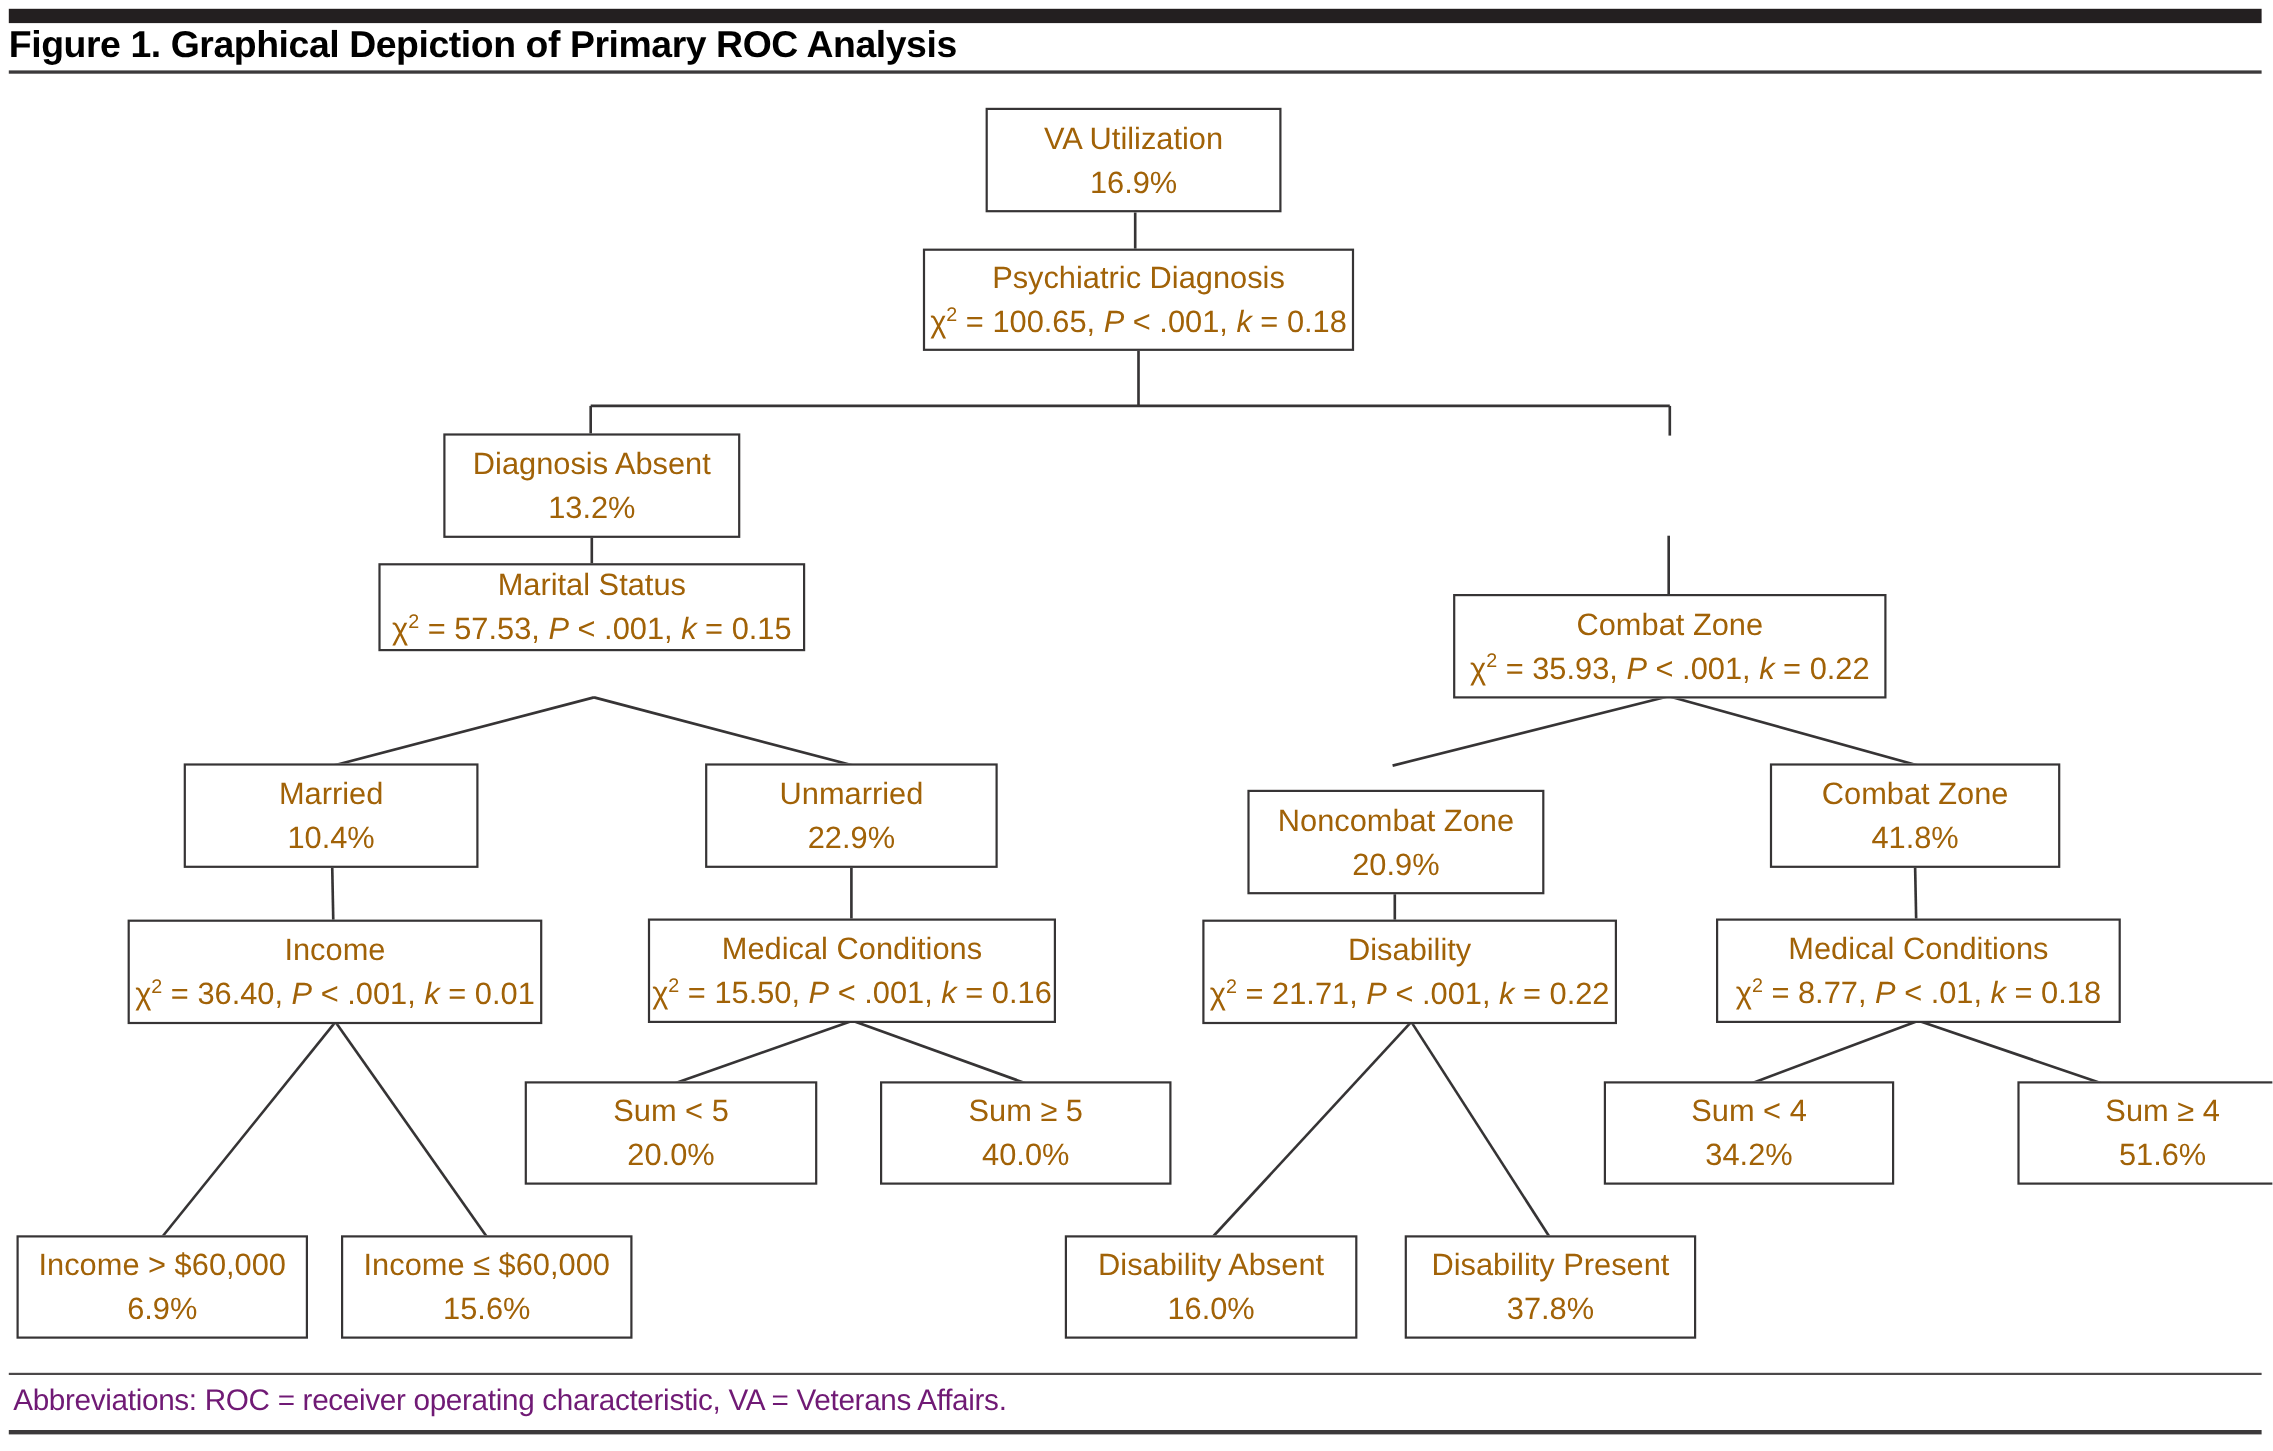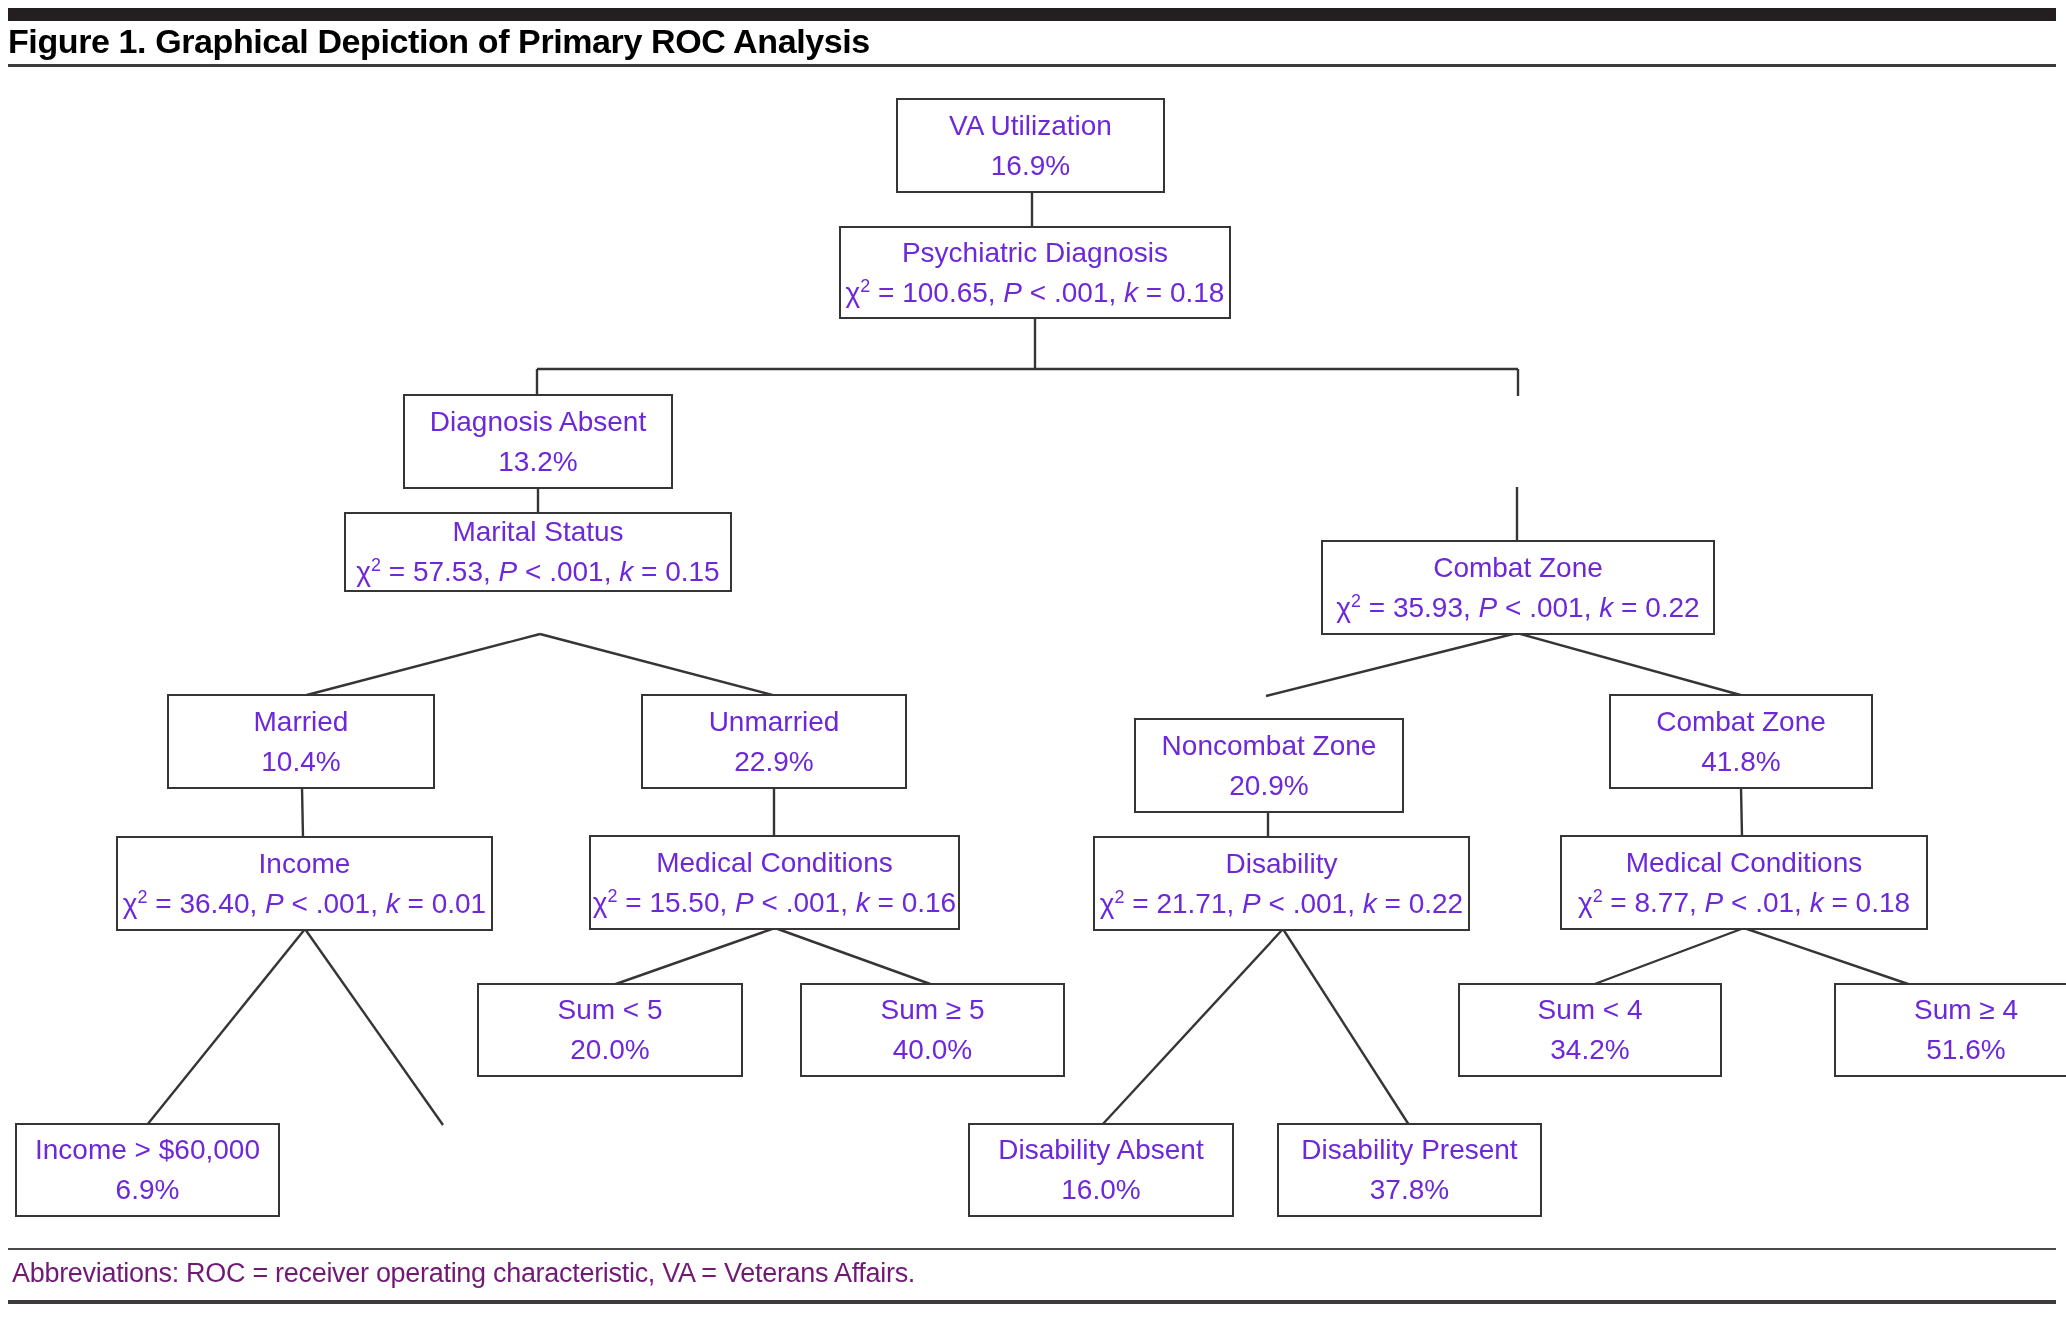--- a/index.html
+++ b/index.html
@@ -31,21 +31,21 @@
     background: #ffffff;
     border: 2.5px solid #363435;
     box-sizing: border-box;
     display: flex;
     flex-direction: column;
     align-items: center;
     justify-content: center;
     text-align: center;
     font-size: 28px;
     line-height: 40px;
-    color: #6d28d9;
+    color: #a16207;
   }
   .node .nl, .node .nv, .node .ns { white-space: nowrap; }
   .ns .it { font-style: italic; }
   .ns sup { font-size: 64%; vertical-align: super; line-height: 0; }
   .footrule-top {
     position: absolute; left: 8px; top: 1248px; width: 2048px; height: 2px;
     background: #4b4849;
   }
   .footnote {
     position: absolute; left: 12px; top: 1258px; width: 2040px;
@@ -175,20 +175,24 @@
   <div class="node" style="left:1834px;top:983px;width:264px;height:94px">
     <div class="nl">Sum ≥ 4</div>
     <div class="nv">51.6%</div>
   </div>
 
   <div class="node" style="left:15px;top:1123px;width:265px;height:94px">
     <div class="nl">Income &gt; $60,000</div>
     <div class="nv">6.9%</div>
   </div>
 
+  <div class="node" style="left:310px;top:1123px;width:265px;height:94px">
+    <div class="nl">Income ≤ $60,000</div>
+    <div class="nv">15.6%</div>
+  </div>
 
   <div class="node" style="left:968px;top:1123px;width:266px;height:94px">
     <div class="nl">Disability Absent</div>
     <div class="nv">16.0%</div>
   </div>
 
   <div class="node" style="left:1277px;top:1123px;width:265px;height:94px">
     <div class="nl">Disability Present</div>
     <div class="nv">37.8%</div>
   </div>

